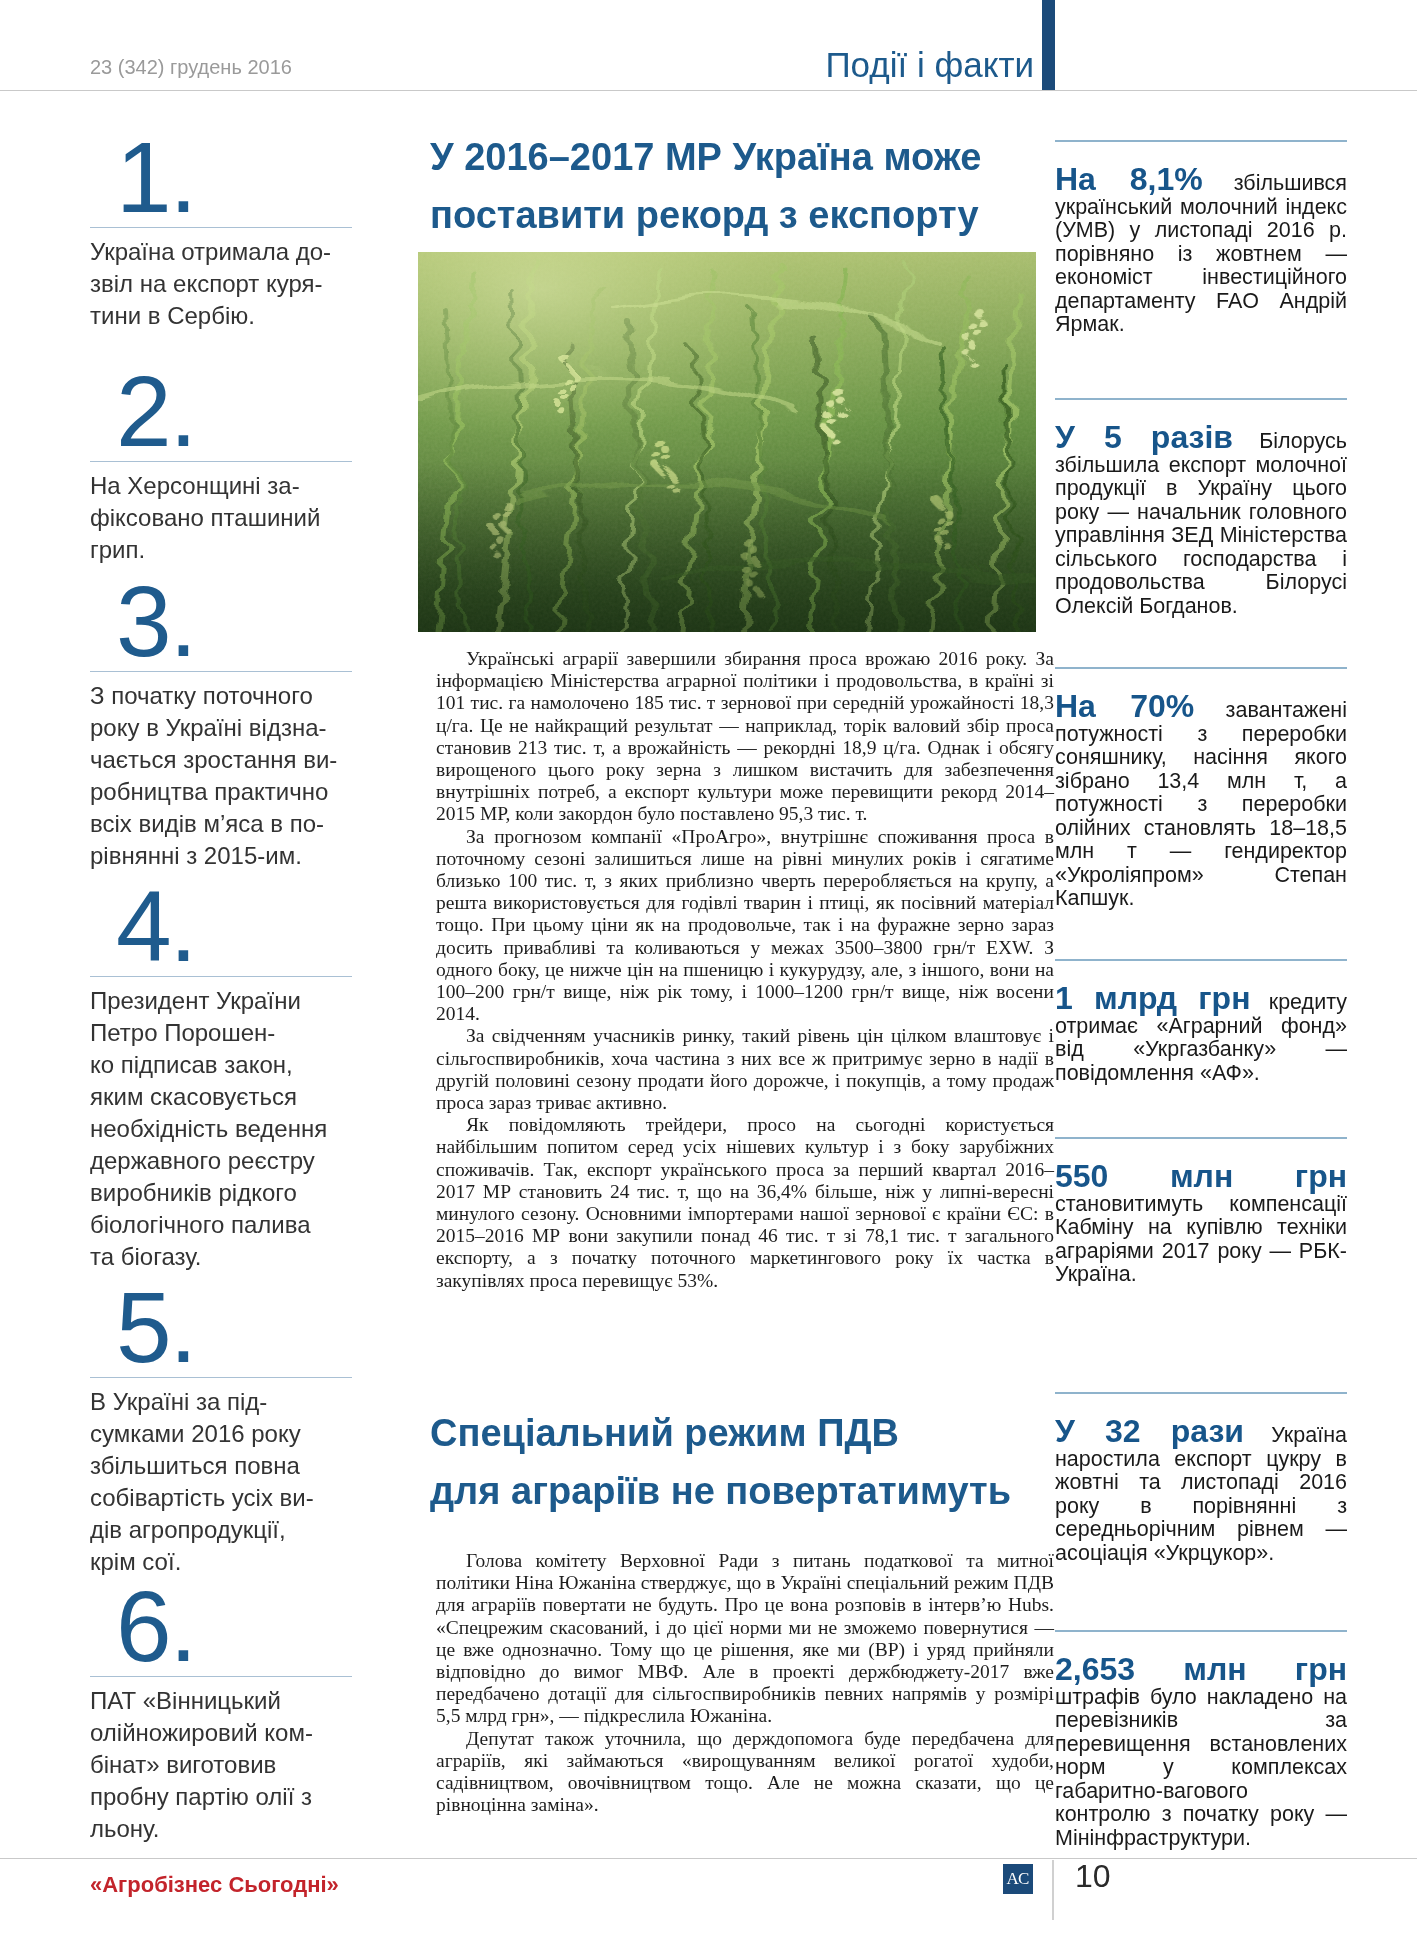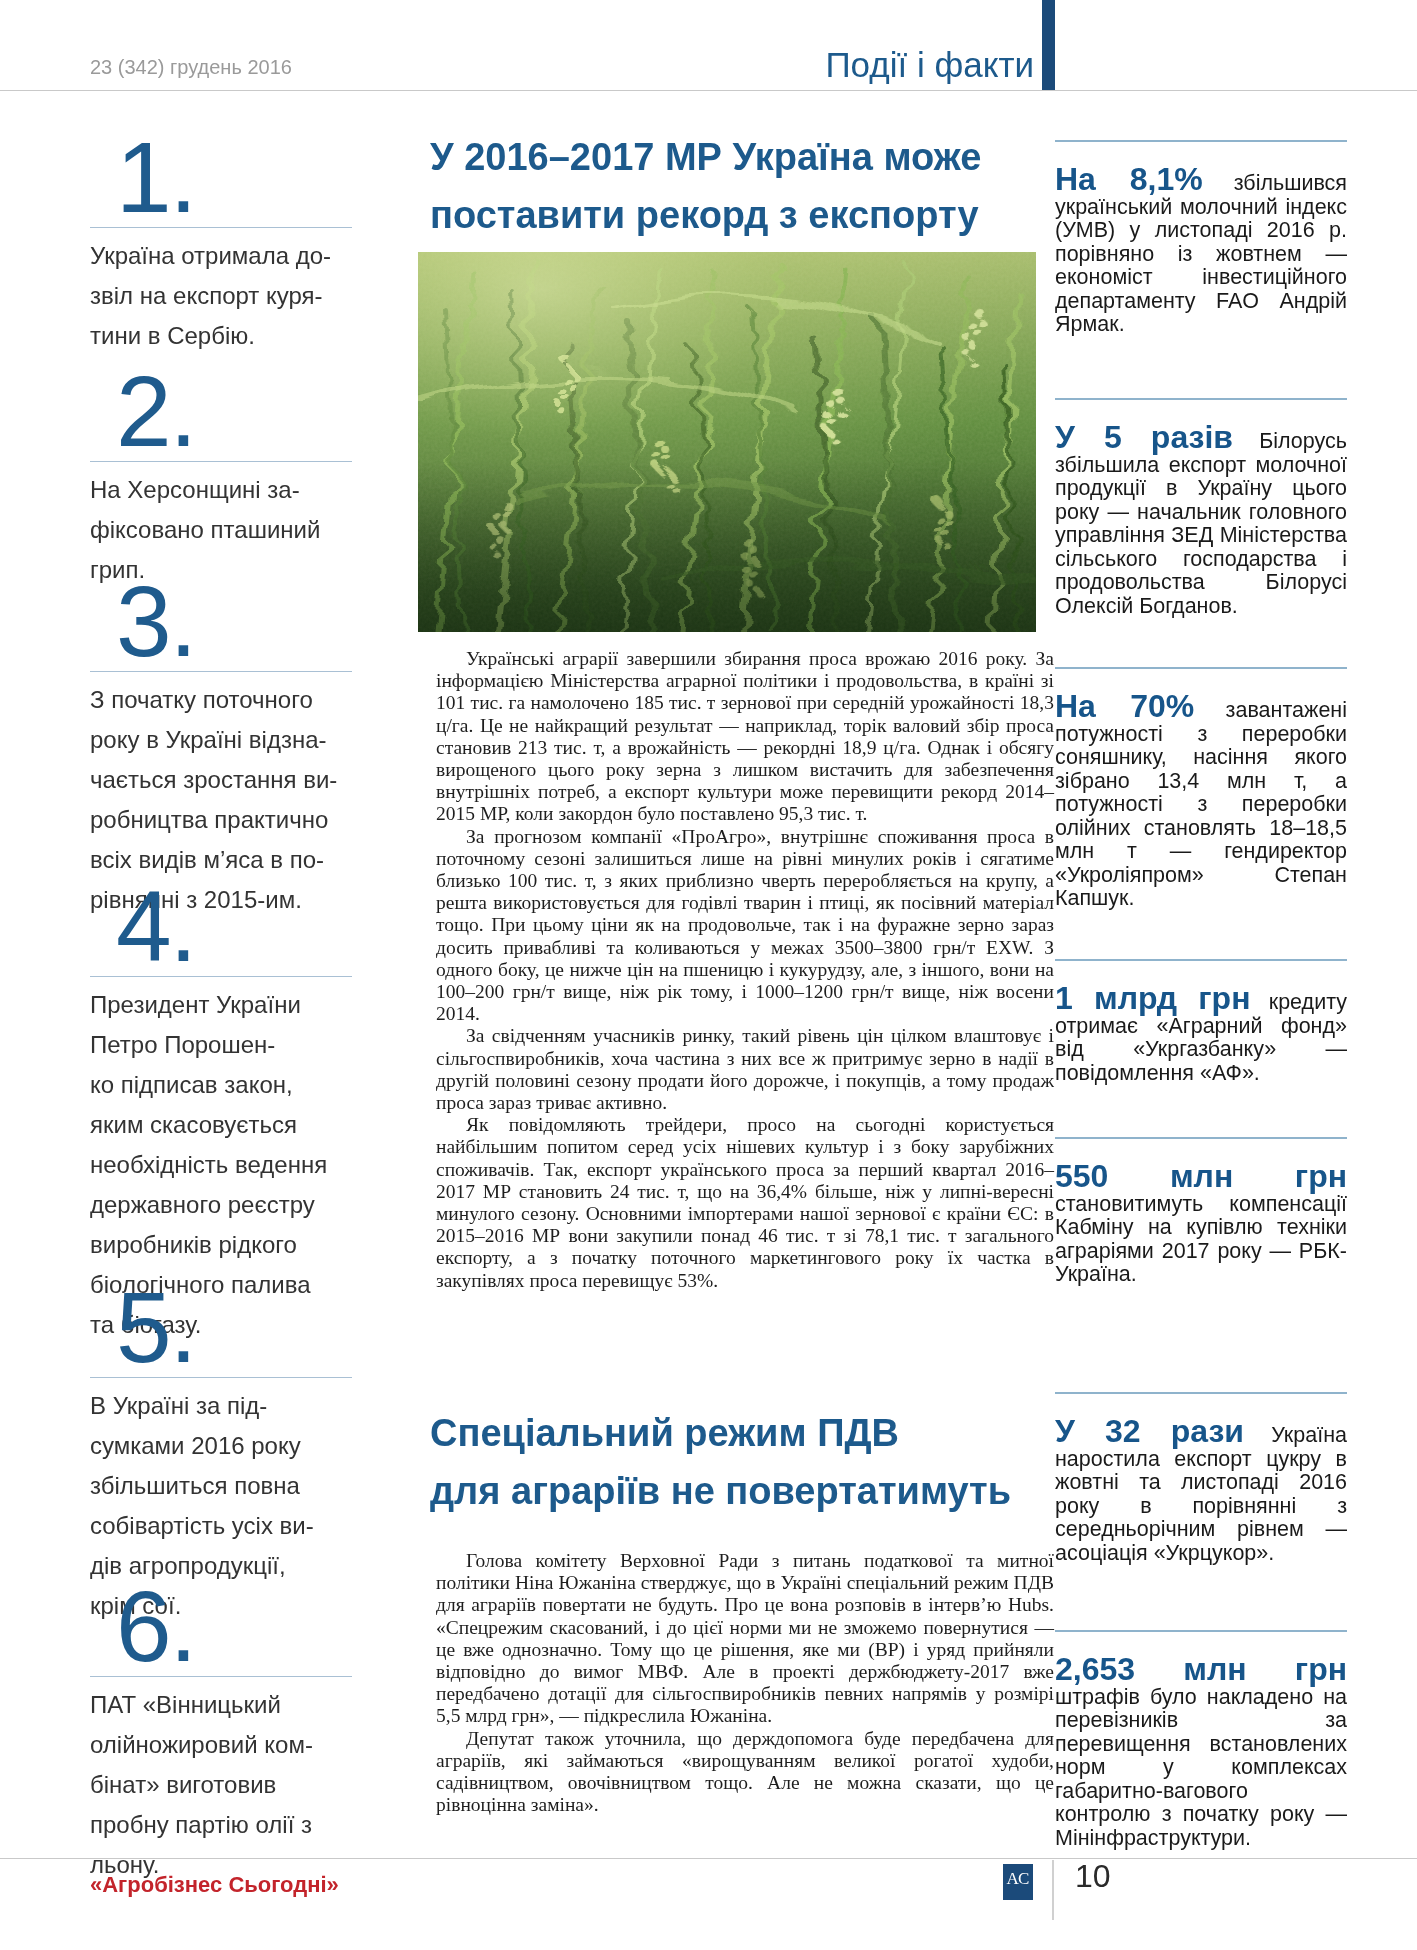--- a/index.html
+++ b/index.html
@@ -11,21 +11,21 @@
   .section-title{position:absolute;left:630px;top:42px;width:404px;margin:0;text-align:right;
         font-size:35px;font-weight:400;color:#1d5a8c;line-height:46px;}
   .header-rule{position:absolute;left:0;top:90px;width:1417px;height:1px;background:#c9c9c9;}
   .header-bar{position:absolute;left:1042px;top:0;width:13px;height:90px;background:#1b4a7a;}
 
   
   .fact{position:absolute;left:90px;width:262px;}
   .fact .num{font-size:100px;line-height:95px;font-weight:300;color:#1f5b8d;padding-left:26px;
         letter-spacing:-2px;}
   .fact .rule{height:1px;background:#a9c0d4;margin-top:2px;}
-  .fact .ft{margin-top:8px;font-size:24px;line-height:40px;color:#333333;white-space:pre-line;}
+  .fact .ft{margin-top:8px;font-size:24px;line-height:32px;color:#333333;white-space:pre-line;}
   .f1{top:130px;} .f2{top:364px;} .f3{top:574px;} .f4{top:879px;} .f5{top:1280px;} .f6{top:1579px;}
 
   
   .a-title{position:absolute;left:430px;width:610px;margin:0;font-size:38px;line-height:58px;
         font-weight:700;color:#1d5a8c;white-space:pre-line;}
   .t1{top:128px;} .t2{top:1404px;}
   .photo{position:absolute;left:418px;top:252px;width:618px;height:380px;overflow:hidden;}
   .body{position:absolute;width:618px;font-family:Liberation Serif, serif;font-size:19.5px;
         line-height:22.2px;color:#1e1e1e;text-align:justify;margin-left:18px;}
   .b1{left:418px;top:648px;} .b2{left:418px;top:1550px;}
@@ -34,21 +34,21 @@
   
   .sb{position:absolute;left:1055px;width:292px;border-top:2px solid #8fb3cc;padding-top:22px;}
   .sb p{margin:0;font-size:21.5px;line-height:23.5px;color:#1a1a1a;text-align:justify;}
   .sb .stat{font-size:32px;line-height:30px;font-weight:700;color:#17558a;}
   .s1{top:140px;} .s2{top:398px;} .s3{top:667px;} .s4{top:959px;} .s5{top:1137px;}
   .s6{top:1392px;} .s7{top:1630px;}
 
   
   .footer-rule{position:absolute;left:0;top:1858px;width:1417px;height:1px;background:#c9c9c9;}
   .brand{position:absolute;left:90px;top:1872px;font-size:22px;font-weight:700;color:#c3242b;}
-  .logo{position:absolute;left:1003px;top:1864px;width:30px;height:36px;background:#1b4a7a;
+  .logo{position:absolute;left:1003px;top:1864px;width:30px;height:30px;background:#1b4a7a;
         color:#ffffff;font-family:"Liberation Serif",serif;font-size:17px;text-align:center;
         line-height:30px;}
   .footer-divider{position:absolute;left:1052px;top:1860px;width:2px;height:60px;background:#d0d0d0;}
   .pagenum{position:absolute;left:1075px;top:1858px;font-size:32px;font-weight:300;color:#2a2a2a;}
 </style>
 </head>
 <body>
 
 <div class="page">
 

